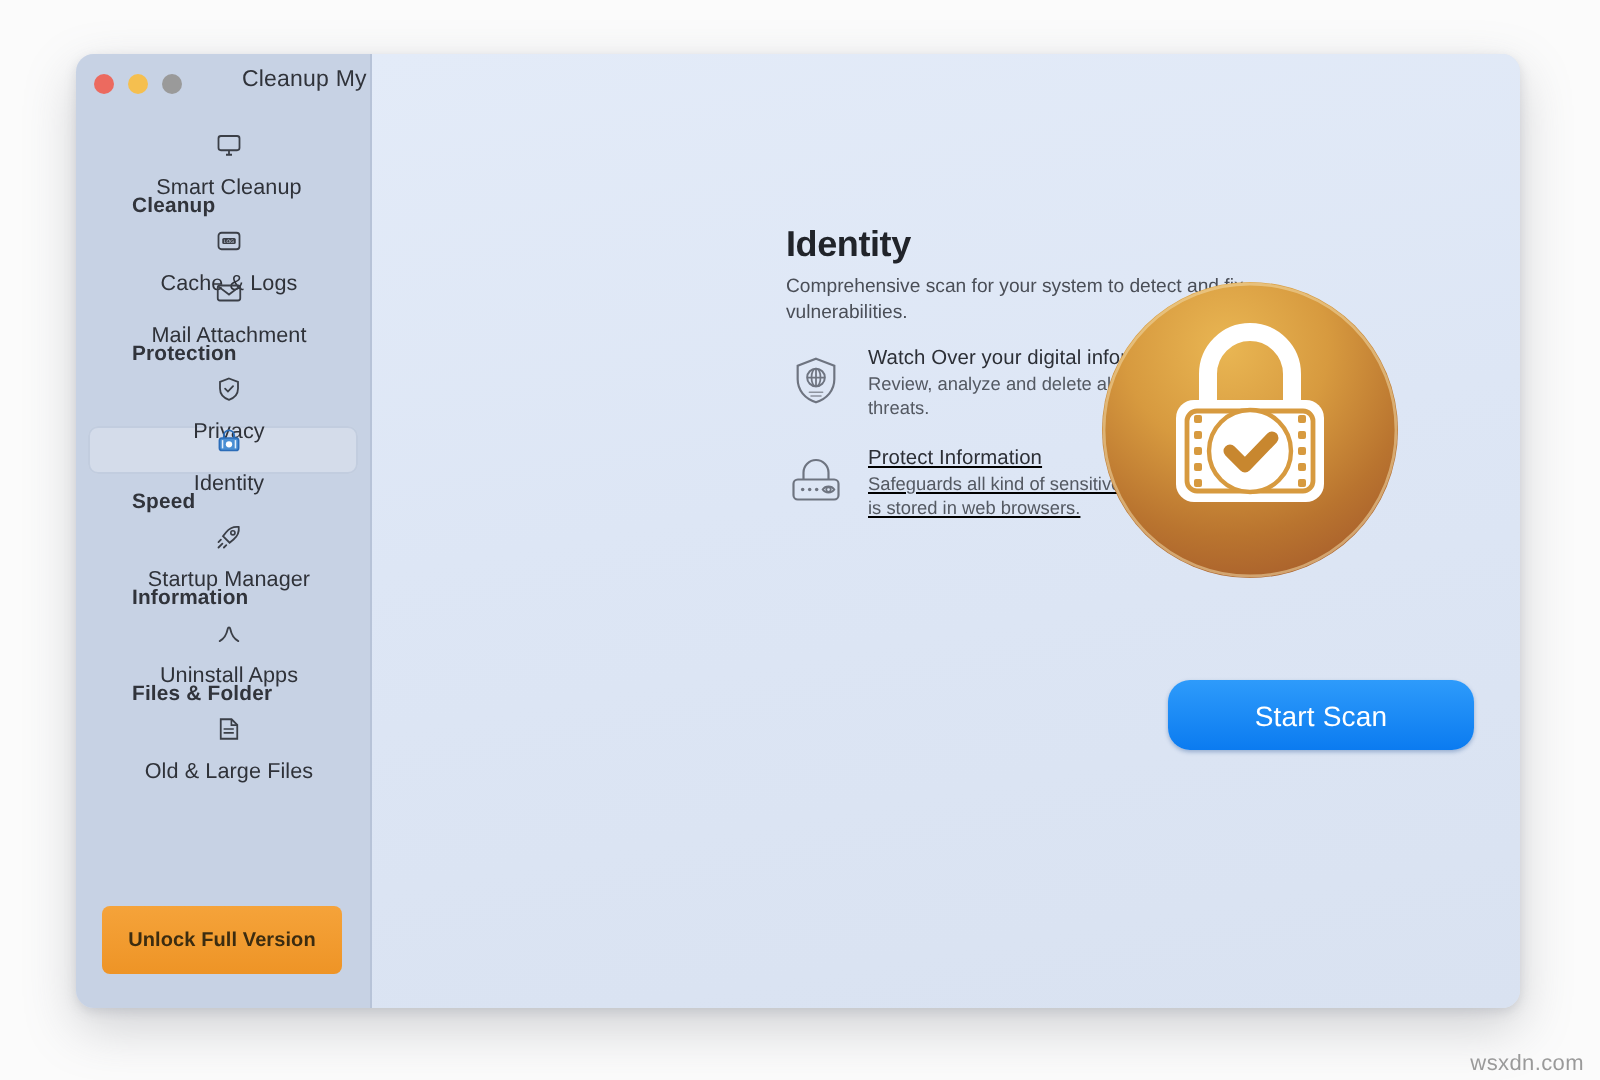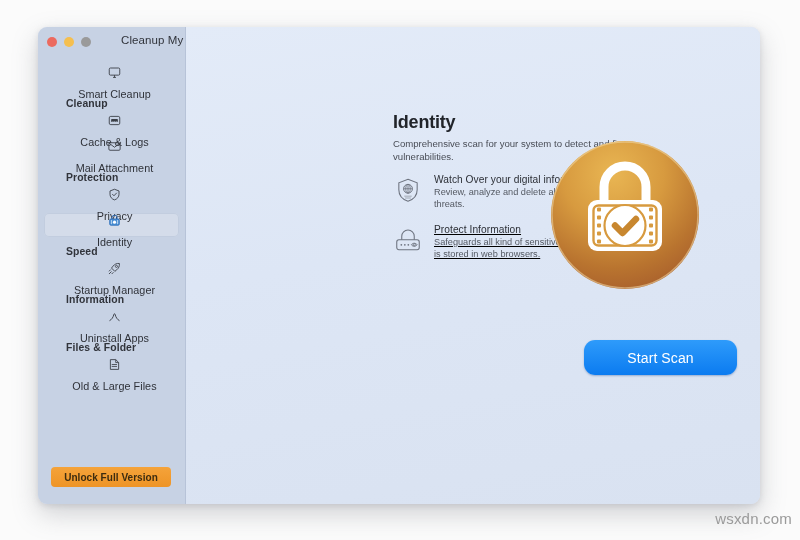--- a/index.html
+++ b/index.html
@@ -92,21 +92,21 @@
     letter-spacing: 0.1px;
   }
 
   .icn { width: 15px; height: 15px; flex: 0 0 15px; display: block; }
 
   #unlock-button {
     position: absolute;
     left: 13px;
     bottom: 17px;
     width: 120px;
-    height: 20px;
+    height: 34px;
     border-radius: 4px;
     background: linear-gradient(180deg,#f5a33a 0%, #ee9426 100%);
     border: none;
     color: #3c2c10;
     font-size: 10px;
     font-family: "Liberation Sans", sans-serif;
     font-weight: bold;
     letter-spacing: 0.05px;
     cursor: pointer;
     margin-top: 24px;
@@ -189,22 +189,22 @@
     letter-spacing: 0.1px;
     cursor: pointer;
     box-shadow: 0 1px 2px rgba(20,70,140,0.35);
     margin-left: 32px;
   }
 
   
   #watermark {
     position: absolute;
     right: 8px;
-    bottom: 13px;
-    font-size: 15px;
+    bottom: 2px;
+    font-size: 11px;
     color: #9a9a9a;
     letter-spacing: 0.2px;
   }
 </style>
 </head>
 <body>
 
 <div id="app-window">
 
   <div id="sidebar">

